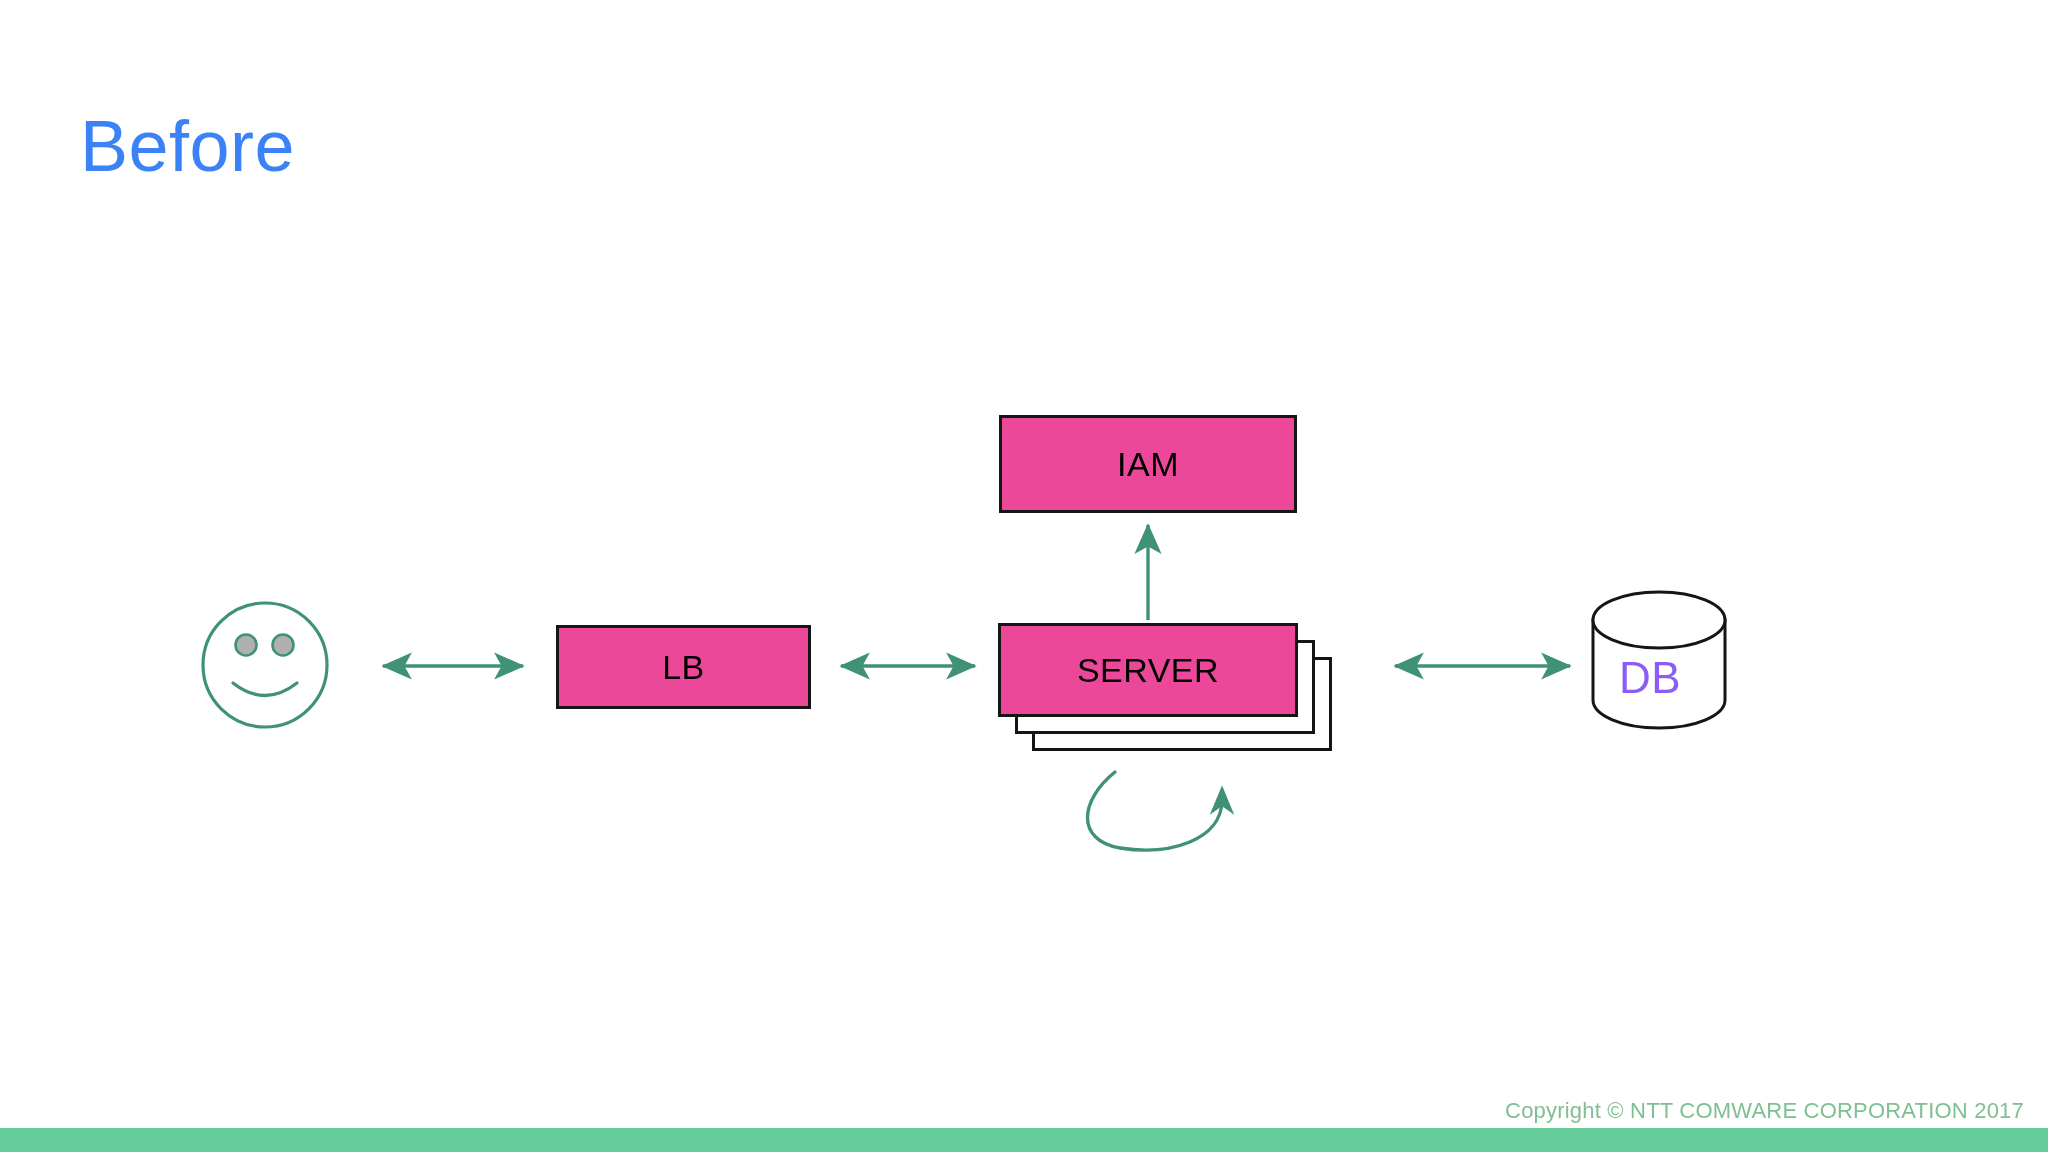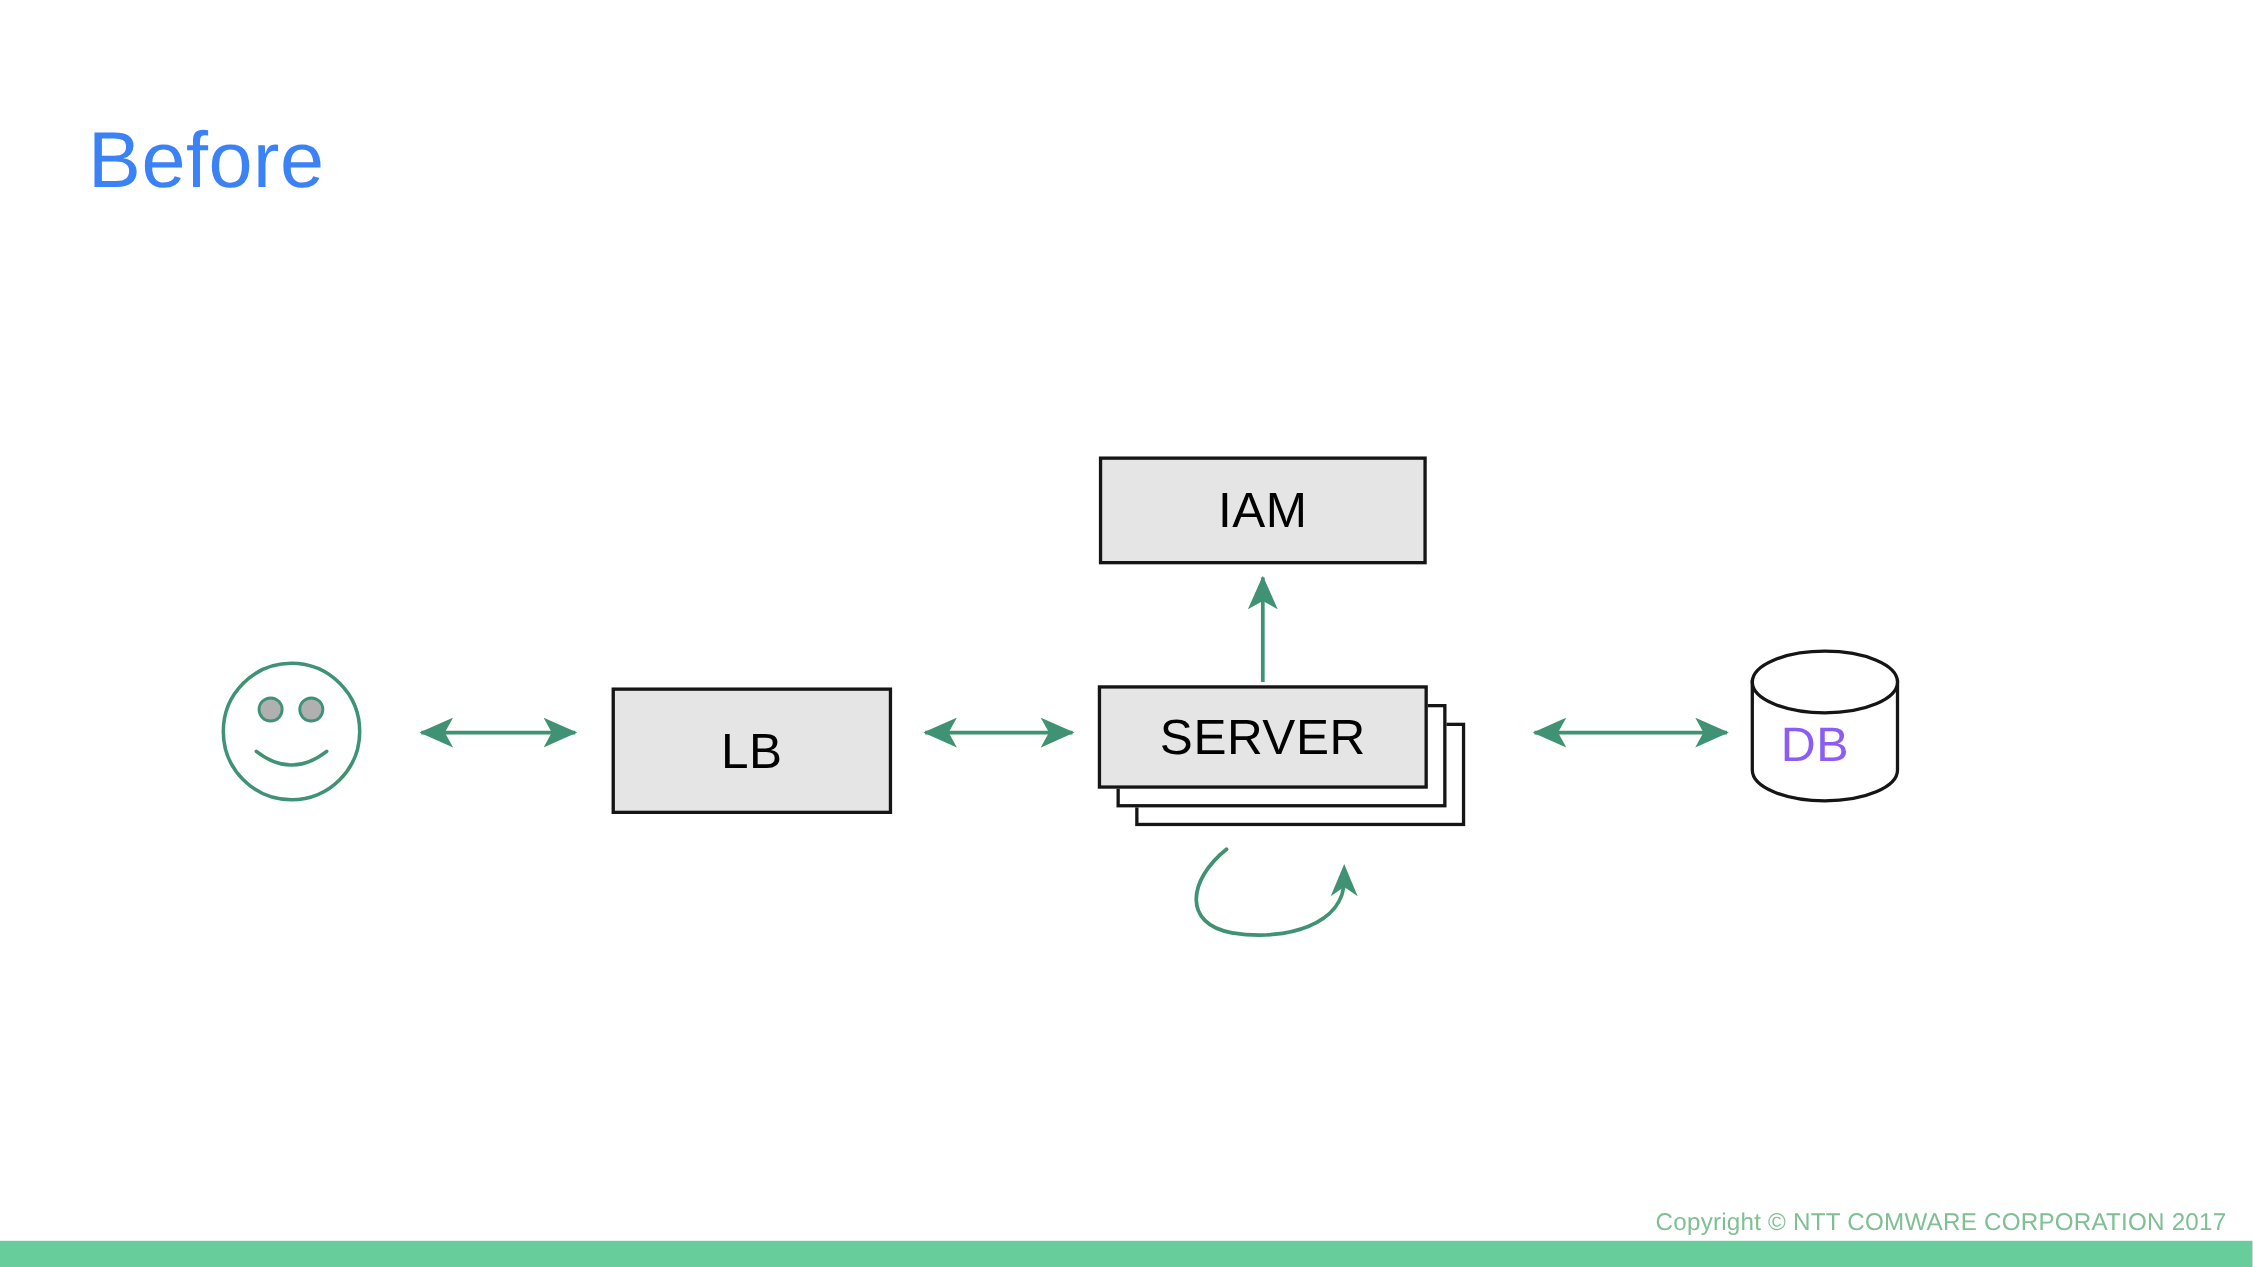--- a/index.html
+++ b/index.html
@@ -38,42 +38,42 @@
     left: 0;
     top: 0;
     width: 2048px;
     height: 1152px;
   }
 
   
   .node-box {
     position: absolute;
     box-sizing: border-box;
-    background: #e5e5e5;
+    background: #ec4899;
     border: 3px solid #151515;
     display: flex;
     align-items: center;
     justify-content: center;
     color: #000000;
-    font-size: 45px;
+    font-size: 34px;
     font-weight: 400;
     letter-spacing: 0.5px;
   }
   #node-iam {
     left: 999px;
     top: 415px;
     width: 298px;
     height: 98px;
     z-index: 6;
   }
   #node-lb {
     left: 556px;
     top: 625px;
     width: 255px;
-    height: 115px;
+    height: 84px;
     z-index: 6;
     text-align: center;
   }
   #node-server {
     left: 998px;
     top: 623px;
     width: 300px;
     height: 94px;
     z-index: 6;
     text-align: center;

